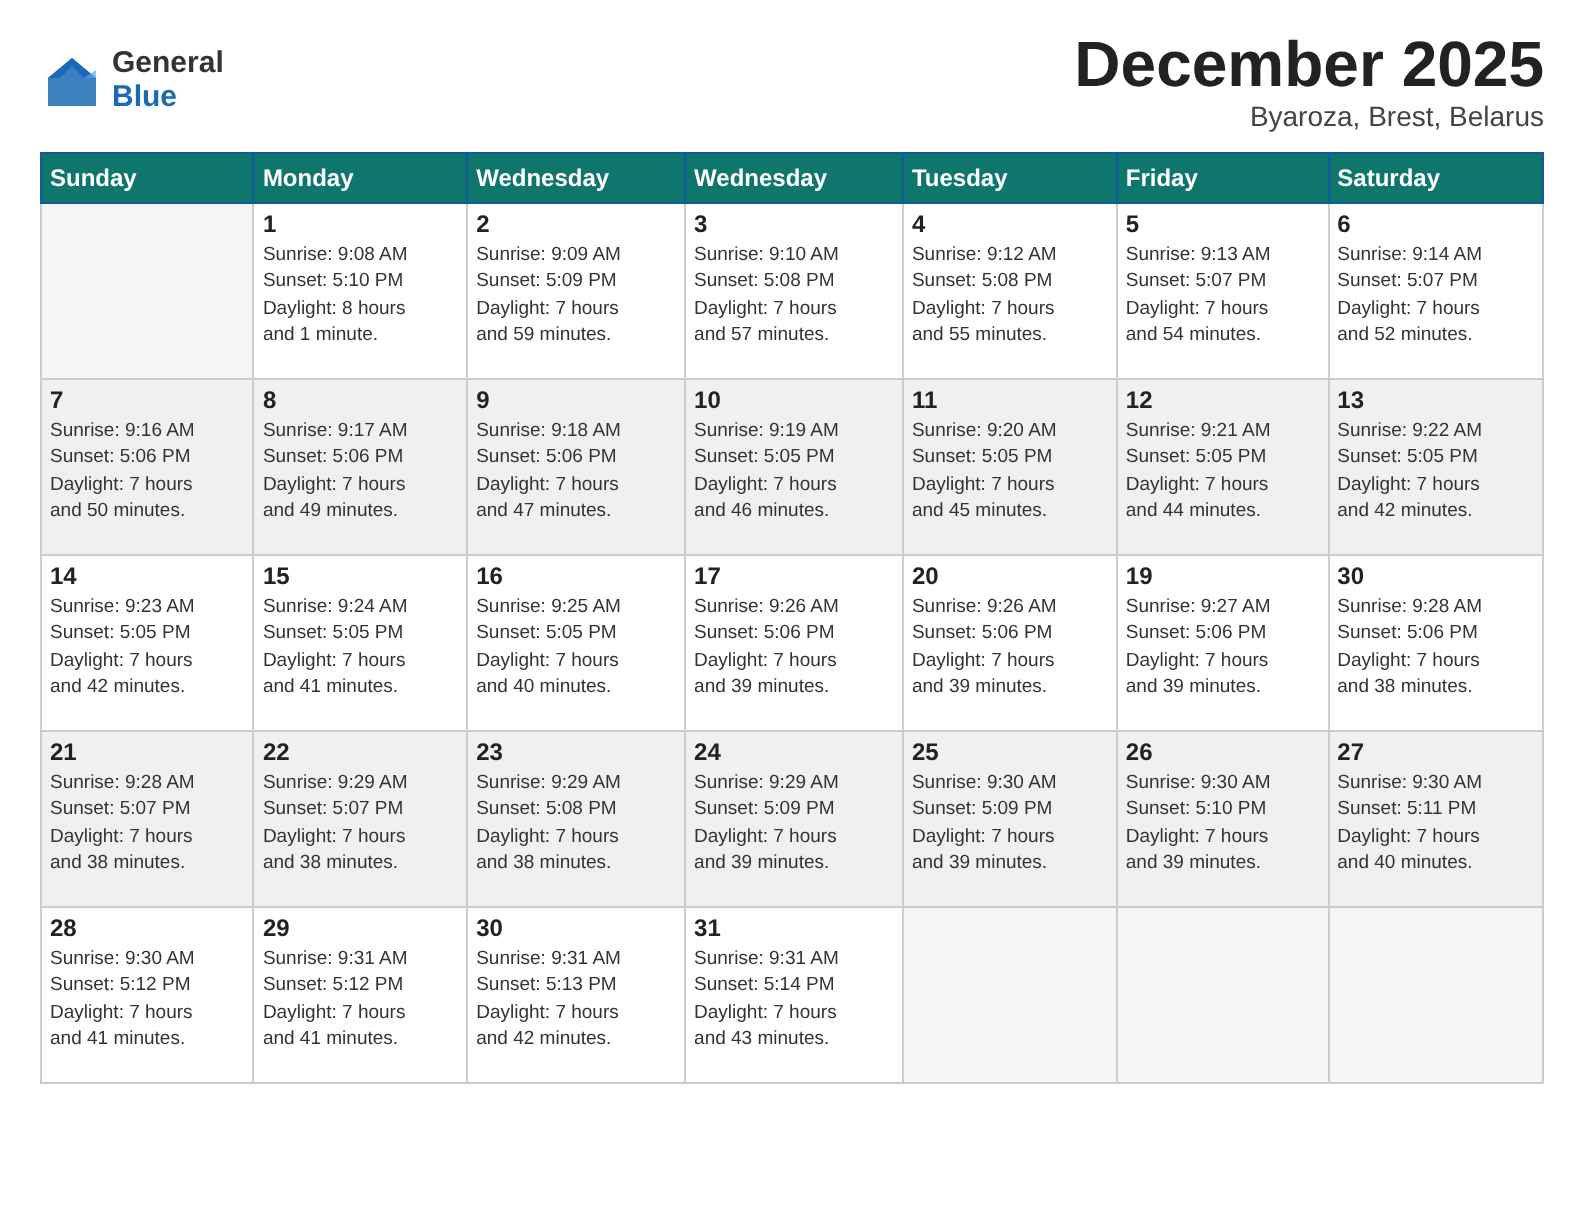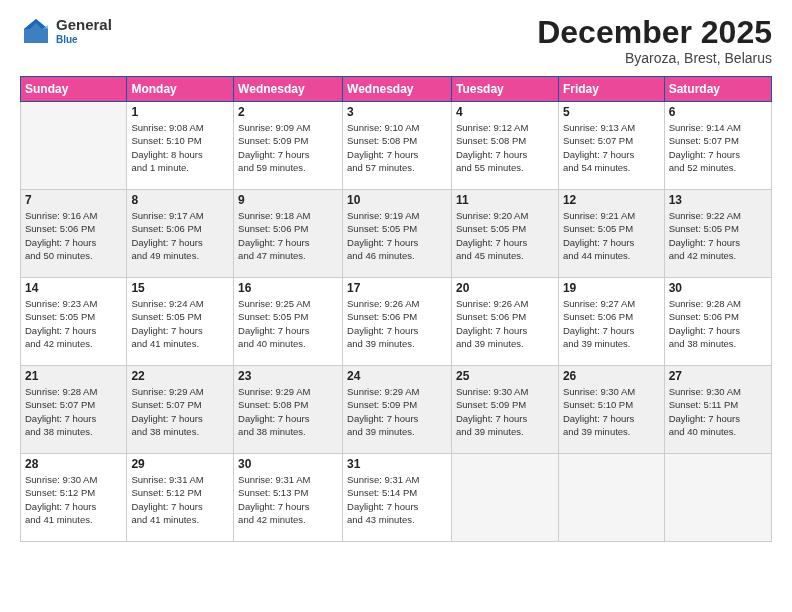--- a/index.html
+++ b/index.html
@@ -11,40 +11,40 @@
       overflow: hidden;
     }
     .page {
       width: 792px;
       height: 612px;
       padding: 15px 20px 10px 20px;
     }
     .header {
       display: flex;
       justify-content: space-between;
-      align-items: flex-start;
+      align-items: center;
       margin-bottom: 10px;
     }
     .logo {
       display: flex;
       align-items: center;
       gap: 4px;
     }
     .logo-text {
       display: flex;
       flex-direction: column;
       line-height: 1.1;
     }
     .logo-general {
       font-size: 15px;
       font-weight: bold;
       color: #333;
     }
     .logo-blue {
-      font-size: 10px;
+      font-size: 15px;
       font-weight: bold;
       color: #1a6ab5;
     }
     .logo-icon {
       width: 32px;
       height: 32px;
     }
     .title-block {
       text-align: right;
     }
@@ -57,21 +57,21 @@
     .subtitle {
       font-size: 14px;
       color: #444;
     }
     .calendar {
       width: 100%;
       border-collapse: collapse;
       border: 1px solid #ccc;
     }
     .calendar th {
-      background: #ec4899;
+      background: #0f766e;
       color: #fff;
       font-size: 12px;
       padding: 5px 4px;
       text-align: left;
       border: 1px solid #1558a0;
       font-weight: bold;
     }
     .calendar td {
       border: 1px solid #ccc;
       vertical-align: top;

